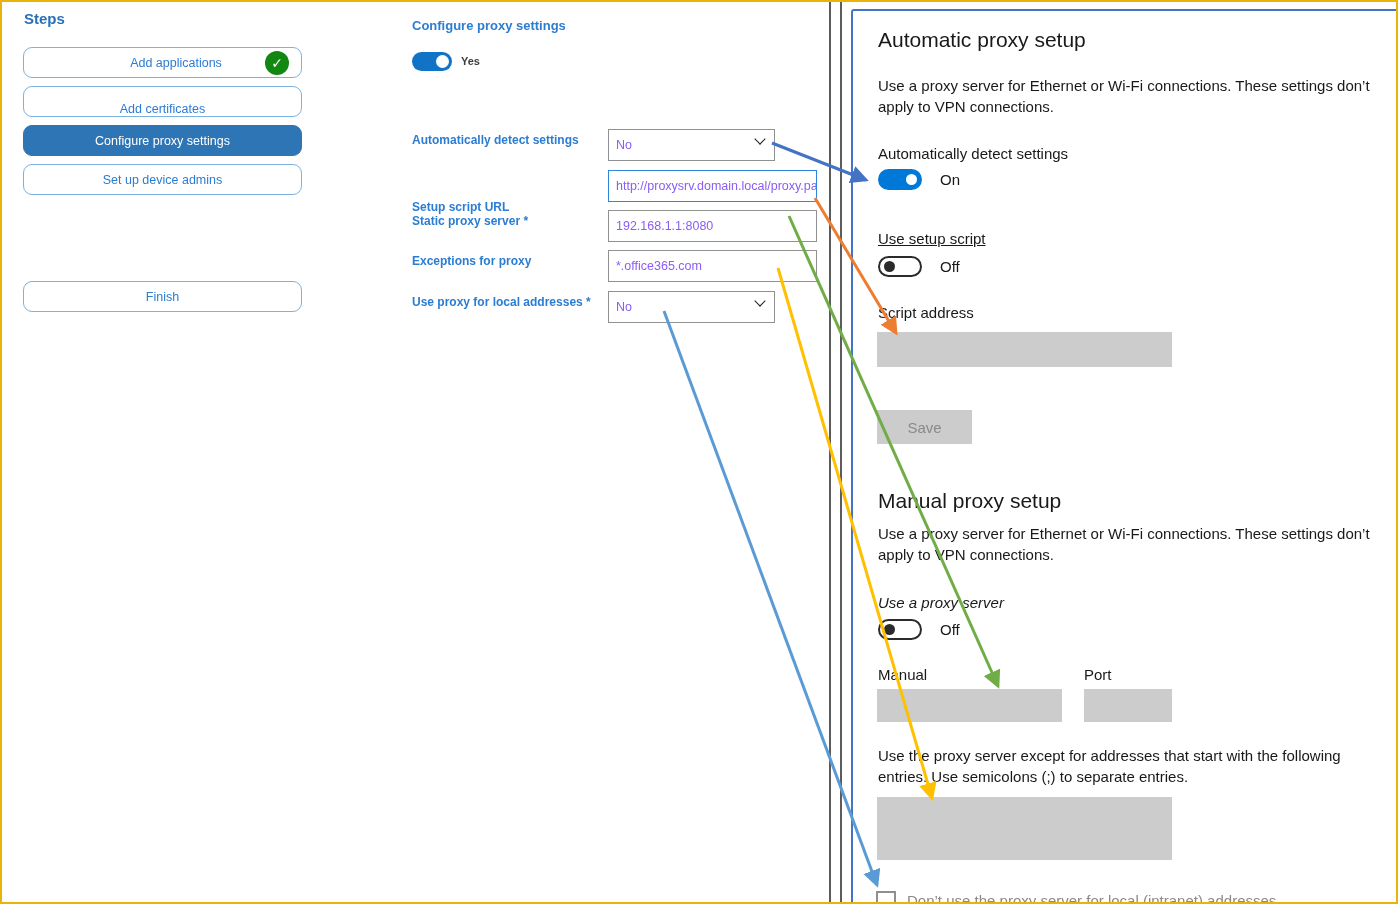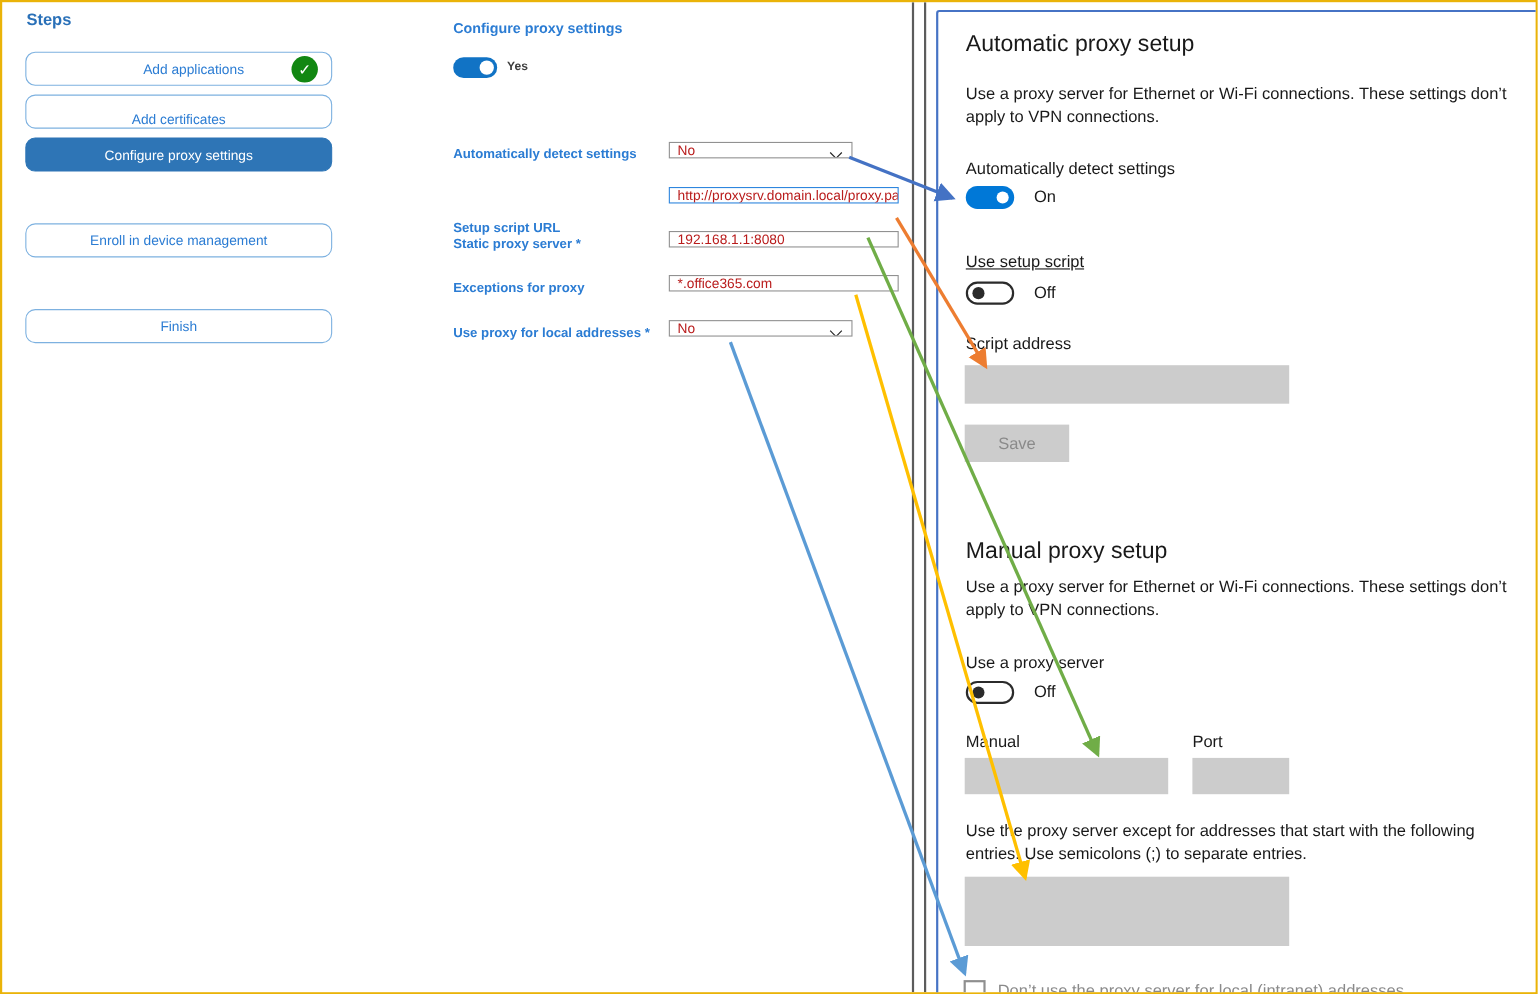--- a/index.html
+++ b/index.html
@@ -19,22 +19,22 @@
   .sb-btn.selected { background:#2e75b6; border-color:#2e75b6; color:#fff; }
   .check-badge {
     position:absolute; right:12px; top:3px; width:24px; height:24px; border-radius:50%;
     background:#128712; color:#fff; display:flex; align-items:center; justify-content:center;
     font-size:14px; font-weight:bold;
   }
   
   .w-title { position:absolute; left:410px; top:16px; font-size:13px; font-weight:bold; color:#2b7cd3; }
   .w-label { position:absolute; left:410px; width:190px; font-size:12px; font-weight:600; color:#2b7cd3; }
   .w-field {
-    position:absolute; left:606px; height:15px; background:#fff; border:1px solid #919191;
-    font-size:12.5px; color:#b91c1c; display:flex; align-items:center; padding:0 7px; overflow:hidden;
+    position:absolute; left:606px; height:32px; background:#fff; border:1px solid #919191;
+    font-size:12.5px; color:#8b5cf6; display:flex; align-items:center; padding:0 7px; overflow:hidden;
     white-space:nowrap;
   }
   .w-field.focused { border:1.5px solid #2e86de; }
   .w-select { width:167px; }
   .w-text   { width:209px; }
   .chev {
     position:absolute; right:10px; top:5px; width:8px; height:8px;
     border-right:1.6px solid #1f1f1f; border-bottom:1.6px solid #1f1f1f; transform:rotate(45deg);
   }
   .tgl-wiz { position:absolute; left:410px; top:50px; width:40px; height:19px; border-radius:10px; background:#1173c5; cursor:pointer; }
@@ -73,22 +73,22 @@
   <div class="sb-btn" style="top:45px;padding-left:27px;">
     <span>Add applications</span>
     <span class="check-badge">✓</span>
   </div>
   <div class="sb-btn" style="top:84px;align-items:flex-end;">
     <span>Add certificates</span>
   </div>
   <div class="sb-btn selected" style="top:123px;">
     <span>Configure proxy settings</span>
   </div>
-  <div class="sb-btn" style="top:201px;">
-    <span>Enroll in device management</span>
+  <div class="sb-btn" style="top:162px;">
+    <span>Set up device admins</span>
   </div>
   <div class="sb-btn" style="top:279px;">
     <span>Finish</span>
   </div>
 
   <div class="w-title">Configure proxy settings</div>
 
   <div class="tgl-wiz">
     <span class="knob"></span>
   </div>
@@ -137,26 +137,26 @@
 
   <div class="p-lbl" style="top:228px;text-decoration:underline;">Use setup script</div>
   <div class="p-tgl off" style="top:254px;">
     <span class="knob"></span>
   </div>
   <div class="p-state" style="left:938px; top:256px;">Off</div>
 
   <div class="p-lbl" style="top:302px;">Script address</div>
   <div class="gray-box" style="top:330px; width:295px; height:35px;"></div>
 
-  <button class="save-btn" style="top:384px;">Save</button>
+  <button class="save-btn" style="top:408px;">Save</button>
 
   <div class="p-h" style="top:467px;margin-top:20px;">Manual proxy setup</div>
   <div class="p-txt" style="top:521px; width:512px;">Use a proxy server for Ethernet or Wi-Fi connections. These settings don’t apply to VPN connections.</div>
 
-  <div class="p-lbl" style="top:592px;">Use a proxy server</div>
+  <div class="p-lbl" style="top:592px;font-style:italic;">Use a proxy server</div>
   <div class="p-tgl off" style="top:617px;">
     <span class="knob"></span>
   </div>
   <div class="p-state" style="left:938px; top:619px;">Off</div>
 
   <div class="p-lbl" style="top:664px;">Manual</div>
   <div class="p-lbl" style="left:1082px; top:664px;">Port</div>
   <div class="gray-box" style="top:687px; width:185px; height:33px;"></div>
   <div class="gray-box" style="left:1082px; top:687px; width:88px; height:33px;"></div>
 

